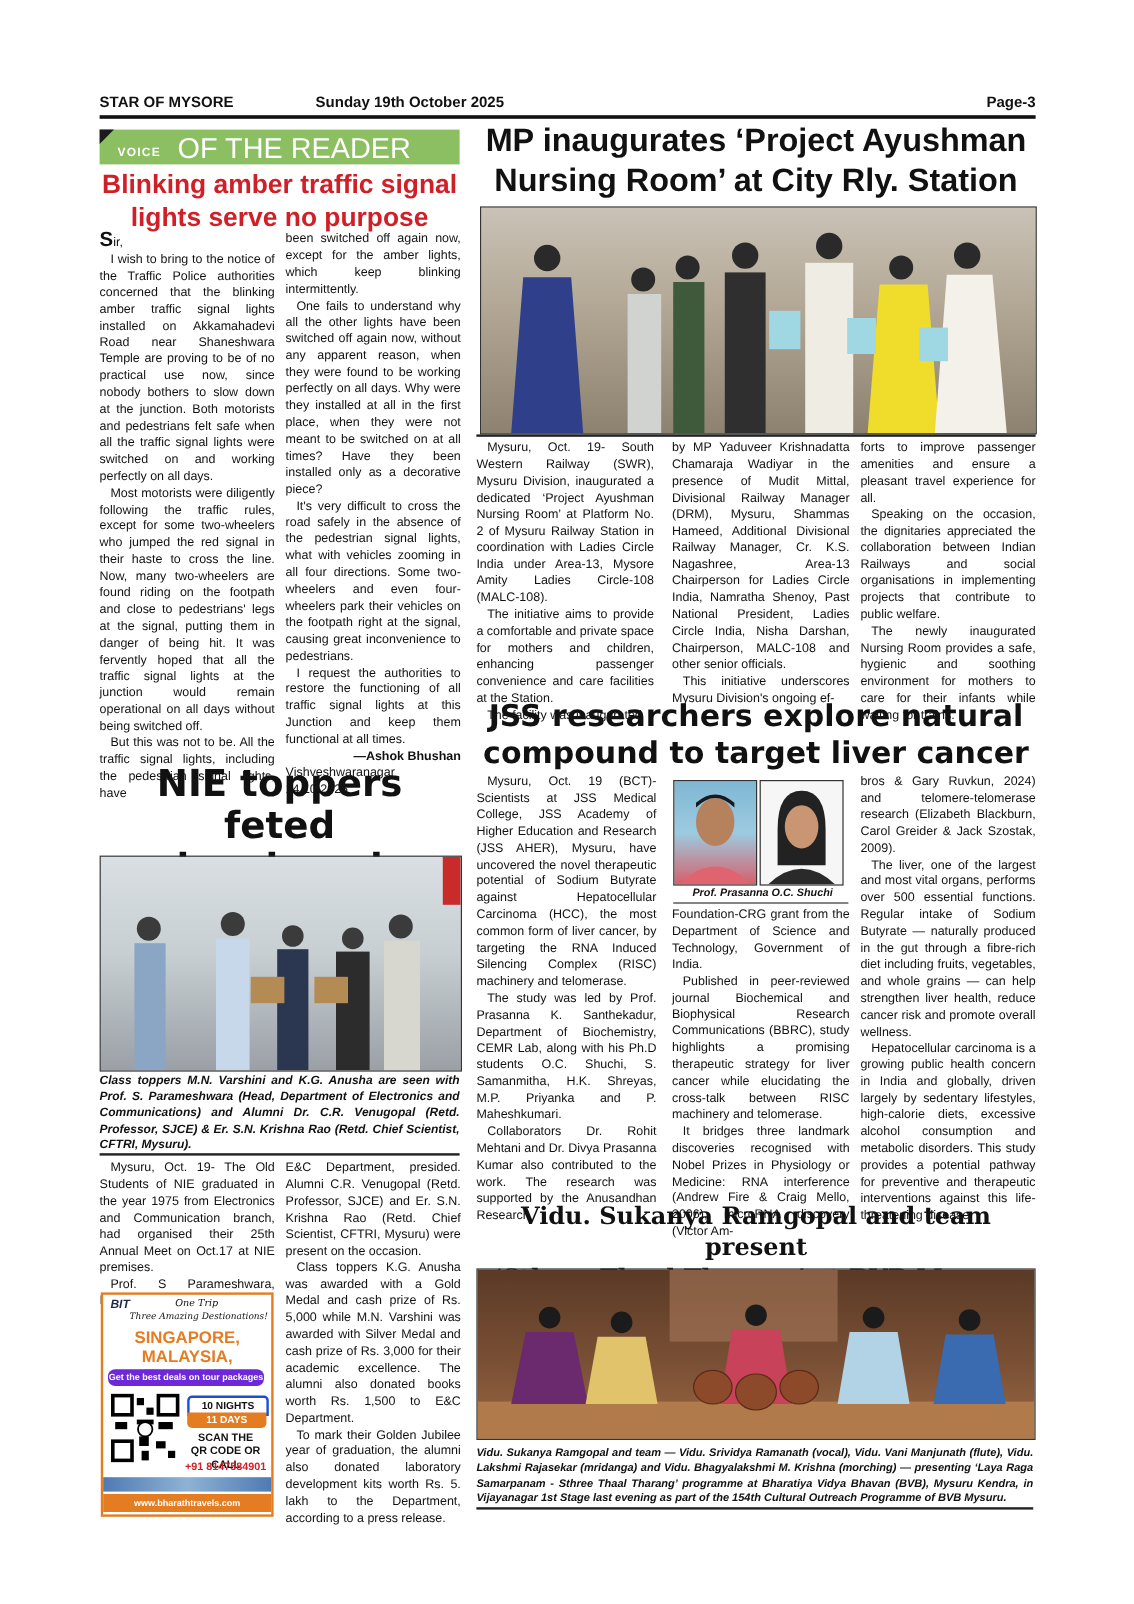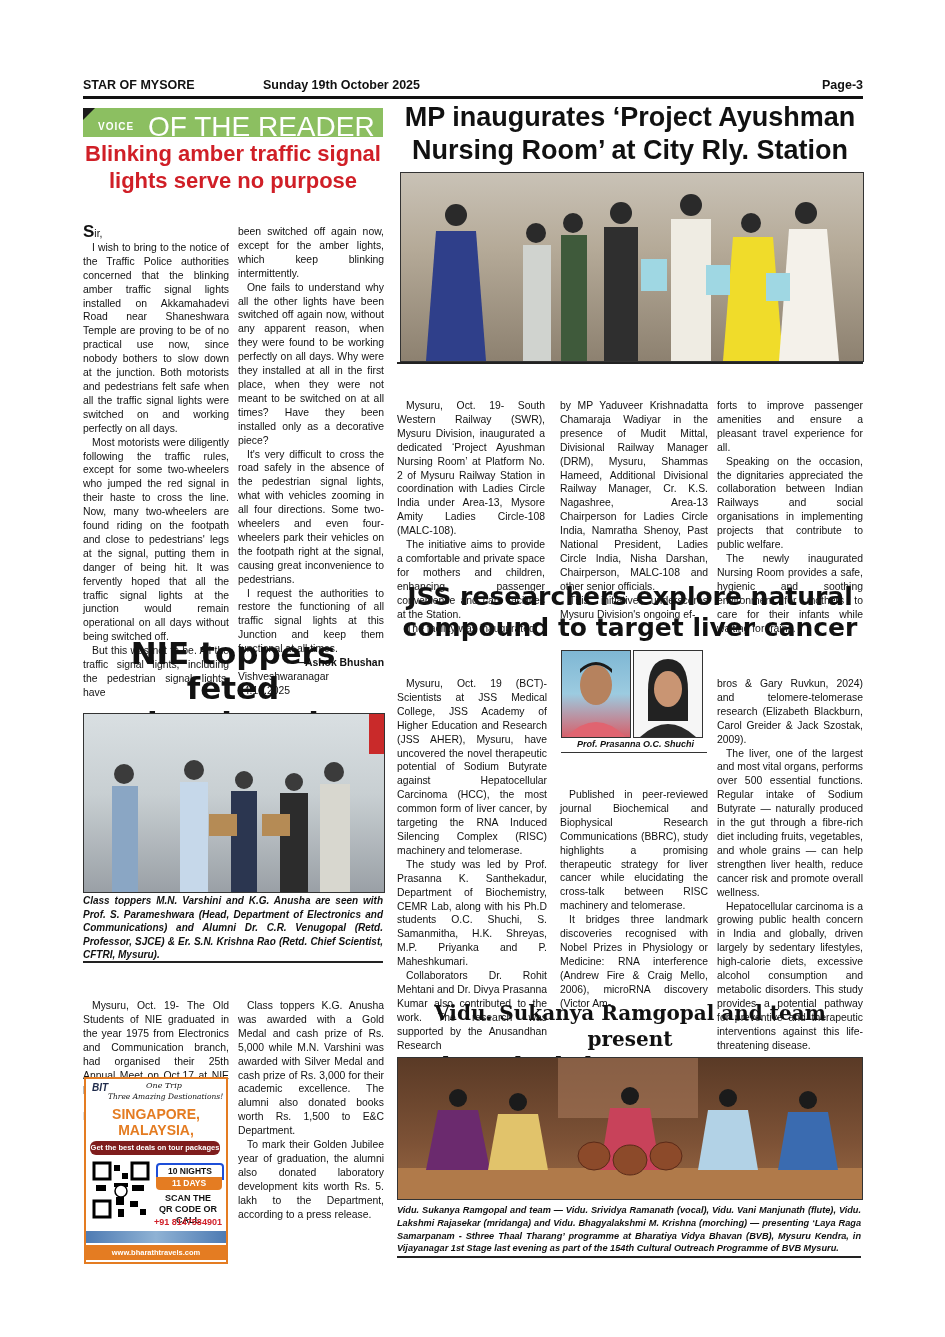--- a/index.html
+++ b/index.html
@@ -6,23 +6,23 @@
   body{width:945px;height:1337px;position:relative;overflow:hidden;font-family:"Liberation Sans",sans-serif;color:#111;}
   .abs{position:absolute;}
   .masthead{left:83px;top:76px;width:780px;height:18px;font-size:12.5px;font-weight:bold;}
   .masthead .l{position:absolute;left:0;top:2px;}
   .masthead .c{position:absolute;left:180px;top:2px;}
   .masthead .r{position:absolute;right:0;top:2px;}
   .rule-top{left:83px;top:96px;width:780px;height:3px;background:#111;}
   .voice{left:83px;top:108px;width:300px;height:29px;background:#8cbf61;color:#fff;}
   .voice .tri{position:absolute;left:0;top:0;width:0;height:0;border-top:12px solid #1b1b1b;border-right:12px solid transparent;}
   .voice .v{position:absolute;left:15px;top:9px;font-weight:bold;font-size:14px;letter-spacing:1px;font-variant:small-caps;}
-  .voice .o{position:absolute;left:65px;top:3px;font-size:28px;text-align:right;}
+  .voice .o{position:absolute;left:65px;top:3px;font-size:24px;text-align:right;}
   .red-head{left:83px;top:140px;width:300px;color:#d01f27;font-weight:bold;font-size:22px;line-height:27px;text-align:center;}
-  .body-text{font-size:10.4px;line-height:13.9px;text-align:justify;margin-top:32px;}
+  .body-text{font-size:10.4px;line-height:13.9px;text-align:justify;}
   .body-text p{margin:0;text-indent:9px;}
   .body-text p.noind{text-indent:0;}
   .sig{text-align:right;font-weight:bold;}
   .dropcap{font-size:17px;font-weight:bold;}
   .head-black{font-weight:bold;text-align:center;color:#111;}
   .photo{border:1px solid #333;overflow:hidden;}
   .caption{font-size:10px;line-height:13.5px;font-style:italic;font-weight:bold;text-align:justify;}
   .hr{height:2px;background:#222;}
   .ad{border:2px solid #e47c22;background:#fff;}
 </style>
@@ -85,33 +85,34 @@
     <rect x="178" y="100" width="28" height="22" fill="#b58b55"></rect>
   </svg>
 </div>
 <div class="abs caption" style="left:83px;top:894px;width:300px;">Class toppers M.N. Varshini and K.G. Anusha are seen with Prof. S. Parameshwara (Head, Department of Electronics and Communications) and Alumni Dr. C.R. Venugopal (Retd. Professor, SJCE) &amp; Er. S.N. Krishna Rao (Retd. Chief Scientist, CFTRI, Mysuru).</div>
 <div class="abs hr" style="left:83px;top:961px;width:300px;"></div>
 <div class="abs body-text" style="left:83px;top:967px;width:146px;">
   <p>Mysuru, Oct. 19- The Old Students of NIE graduated in the year 1975 from Electronics and Communication branch, had organised their 25th Annual Meet on Oct.17 at NIE premises.</p>
   <p>Prof. S Parameshwara, Head,</p>
 </div>
 <div class="abs body-text" style="left:238px;top:967px;width:146px;">
+  <p class="noind">E&amp;C Department, presided. Alumni C.R. Venugopal (Retd. Professor, SJCE) and Er. S.N. Krishna Rao (Retd. Chief Scientist, CFTRI, Mysuru) were present on the occasion.</p>
   <p>Class toppers K.G. Anusha was awarded with a Gold Medal and cash prize of Rs. 5,000 while M.N. Varshini was awarded with Silver Medal and cash prize of Rs. 3,000 for their academic excellence. The alumni also donated books worth Rs. 1,500 to E&amp;C Department.</p>
   <p>To mark their Golden Jubilee year of graduation, the alumni also donated laboratory development kits worth Rs. 5. lakh to the Department, according to a press release.</p>
 </div>
 
 <div class="abs ad" style="left:84px;top:1077px;width:140px;height:183px;">
   <div style="position:absolute;left:6px;top:3px;font-weight:bold;font-style:italic;font-size:10px;color:#1e2a4a;">BIT</div>
   <div style="position:absolute;left:60px;top:2px;font-family:'DejaVu Serif',serif;font-style:italic;font-size:8px;">One Trip</div>
   <div style="position:absolute;left:22px;top:13px;font-family:'DejaVu Serif',serif;font-style:italic;font-size:7.5px;">Three Amazing Destionations!</div>
   <div style="position:absolute;left:0;top:27px;width:140px;text-align:center;color:#e47c22;font-weight:bold;font-size:14px;line-height:16px;">
     <div>SINGAPORE,</div>
     <div>MALAYSIA, THAILAND</div>
   </div>
-  <div style="position:absolute;left:4px;top:62px;width:130px;height:14px;background:#7f1d1d;color:#fff;border-radius:6px;font-size:7.5px;line-height:14px;text-align:center;font-weight:bold;">Get the best deals on tour packages</div>
+  <div style="position:absolute;left:4px;top:62px;width:130px;height:14px;background:#6d28d9;color:#fff;border-radius:6px;font-size:7.5px;line-height:14px;text-align:center;font-weight:bold;">Get the best deals on tour packages</div>
   <svg style="position:absolute;left:6px;top:82px;" width="58" height="58">
     <rect width="58" height="58" fill="#fff"></rect>
     <rect x="2" y="2" width="16" height="16" fill="none" stroke="#000" stroke-width="3"></rect>
     <rect x="40" y="2" width="16" height="16" fill="none" stroke="#000" stroke-width="3"></rect>
     <rect x="2" y="40" width="16" height="16" fill="none" stroke="#000" stroke-width="3"></rect>
     <g fill="#000">
         <rect x="22" y="4" width="6" height="6"></rect>
         <rect x="30" y="12" width="6" height="6"></rect>
         <rect x="22" y="22" width="14" height="4"></rect>
         <rect x="4" y="24" width="10" height="6"></rect>
@@ -199,20 +200,21 @@
       <ellipse cx="34" cy="38" rx="14" ry="18" fill="#c99573"></ellipse>
       <path d="M6 86 Q34 60 62 86 Z" fill="#2a2a2a"></path>
     </svg>
 </div>
 <div class="abs" style="left:561px;top:739px;width:142px;font-size:9px;font-weight:bold;font-style:italic;">
   <span style="position:absolute;left:16px;">Prof. Prasanna</span>
   <span style="position:absolute;left:82px;">O.C. Shuchi</span>
 </div>
 <div class="abs" style="left:561px;top:752px;width:146px;height:1px;background:#333;"></div>
 <div class="abs body-text" style="left:560px;top:756px;width:148px;">
+  <p class="noind">Foundation-CRG grant from the Department of Science and Technology, Government of India.</p>
   <p>Published in peer-reviewed journal Biochemical and Biophysical Research Communications (BBRC), study highlights a promising therapeutic strategy for liver cancer while elucidating the cross-talk between RISC machinery and telomerase.</p>
   <p>It bridges three landmark discoveries recognised with Nobel Prizes in Physiology or Medicine: RNA interference (Andrew Fire &amp; Craig Mello, 2006), microRNA discovery (Victor Am-</p>
 </div>
 <div class="abs body-text" style="left:717px;top:645px;width:146px;">
   <p class="noind">bros &amp; Gary Ruvkun, 2024) and telomere-telomerase research (Elizabeth Blackburn, Carol Greider &amp; Jack Szostak, 2009).</p>
   <p>The liver, one of the largest and most vital organs, performs over 500 essential functions. Regular intake of Sodium Butyrate — naturally produced in the gut through a fibre-rich diet including fruits, vegetables, and whole grains — can help strengthen liver health, reduce cancer risk and promote overall wellness.</p>
   <p>Hepatocellular carcinoma is a growing public health concern in India and globally, driven largely by sedentary lifestyles, high-calorie diets, excessive alcohol consumption and metabolic disorders. This study provides a potential pathway for preventive and therapeutic interventions against this life-threatening disease.</p>
 </div>
 
 <div class="abs head-black" style="left:397px;top:1000px;width:466px;font-family:'DejaVu Serif',serif;font-size:20px;line-height:26px;">

